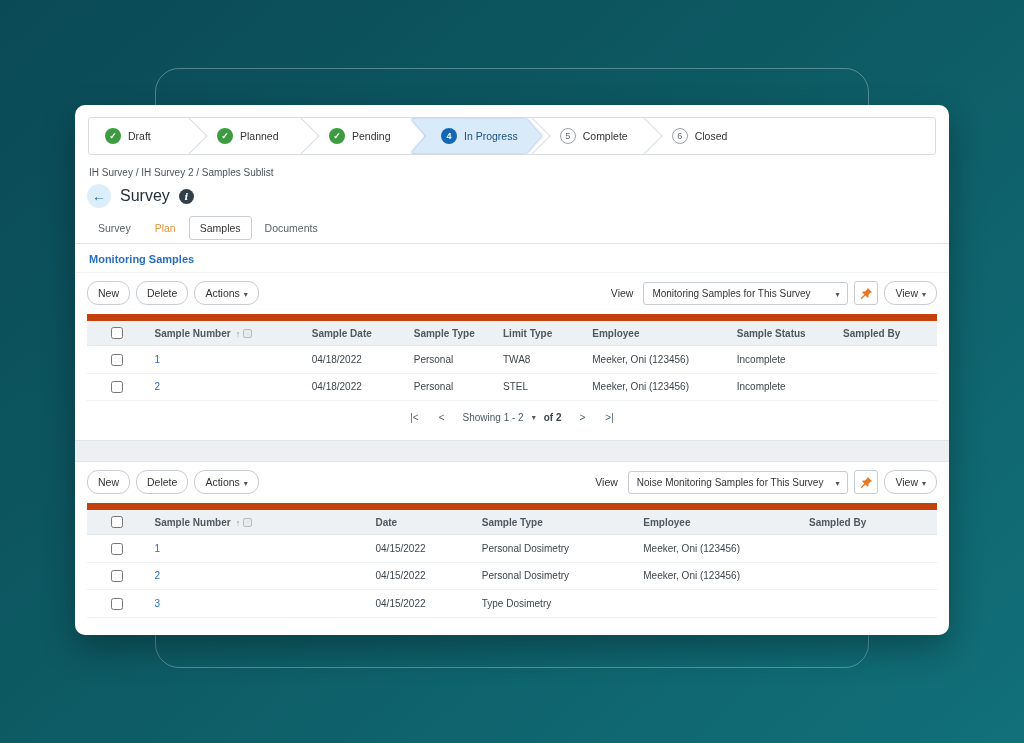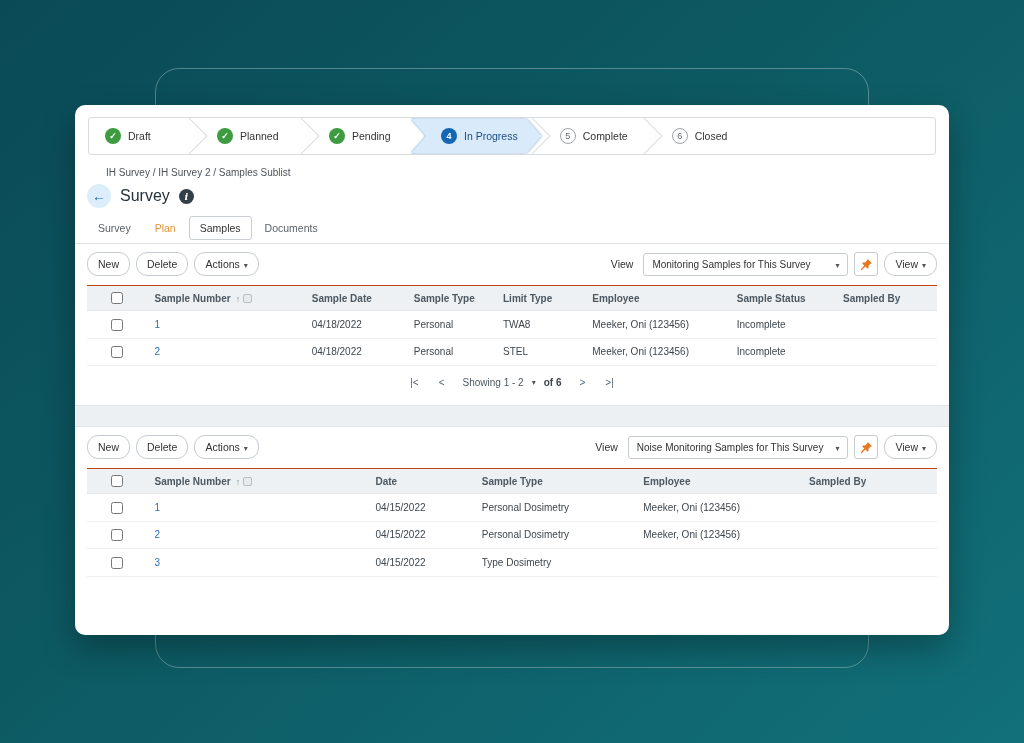--- a/index.html
+++ b/index.html
@@ -44,21 +44,21 @@
     margin: 0 -14px; z-index: 2; padding: 0 24px 0 30px;
     filter: drop-shadow(0 0 1px rgba(92,145,200,0.9));
   }
   .step.active .shape {
     position: absolute; inset: 1px 0; background: #d9eafb;
     clip-path: polygon(0 0, calc(100% - 15px) 0, 100% 50%, calc(100% - 15px) 100%, 0 100%, 15px 50%);
   }
   .step.active .label { color: #1b4f82; }
 
   
-  .breadcrumb { padding: 12px 31px 3px; font-size: 10px; color: #4c545b; }
+  .breadcrumb { padding: 12px 14px 3px; font-size: 10px; color: #4c545b; }
   .title-row { display: flex; align-items: center; gap: 9px; padding: 3px 12px 6px; }
   .back-btn {
     width: 24px; height: 24px; border-radius: 50%; border: none; cursor: pointer;
     background: #ddeefb; color: #1769b5; font-size: 14px; line-height: 1;
     display: flex; align-items: center; justify-content: center; padding: 0;
   }
   .page-title { font-size: 16px; font-weight: 500; color: #24313c; margin: 0; }
   .info-icon {
     width: 15px; height: 15px; border-radius: 50%; background: #333f48; color: #fff;
     font-size: 10px; font-weight: bold; font-family: "DejaVu Serif", serif; font-style: italic;
@@ -93,21 +93,21 @@
   .pin-btn {
     width: 24px; height: 24px; border: 1px solid #c6ccd1; border-radius: 3px; background: #fff;
     display: flex; align-items: center; justify-content: center; cursor: pointer; padding: 0;
   }
 
   
   .tablebox { margin: 2px 12px 0; }
   table { width: 100%; border-collapse: collapse; table-layout: fixed; }
   th {
     background: #eef1f3; font-size: 10px; color: #4c5862; text-align: left;
-    padding: 6px 8px; border-top: 1px solid #c2410c; border-bottom: 1px solid #e3e7ea; font-weight: bold;
+    padding: 6px 8px; border-top: 7px solid #c2410c; border-bottom: 1px solid #e3e7ea; font-weight: bold;
     white-space: nowrap; overflow: hidden;
   }
   td { font-size: 10px; color: #3e464d; padding: 7px 8px; border-bottom: 1px solid #edf0f2; white-space: nowrap; overflow: hidden; }
   .checkbox-col { text-align: center; }
   input[type="checkbox"] { width: 12px; height: 12px; margin: 0; vertical-align: middle; cursor: pointer; }
   .cell-link { color: #2a6ebb; cursor: pointer; }
   .sort-arrow { color: #8a959d; margin-left: 5px; font-size: 9px; font-weight: normal; }
   .sort-pri { display: inline-block; width: 9px; height: 9px; border: 1px solid #b6bec5; background: #e7ebee; border-radius: 2px; vertical-align: -1px; margin-left: 3px; }
 
   .table-a th:nth-child(1), .table-a td:nth-child(1) { width: 7%; }
@@ -184,20 +184,21 @@
     </div>
 
     <div class="tabs">
         <button class="tab">Survey</button>
         <button class="tab accent">Plan</button>
         <button class="tab active">Samples</button>
         <button class="tab">Documents</button>
       </div>
 
     <div class="section">
+      <div class="section-title">Monitoring Samples</div>
 
       <div class="toolbar">
         <button class="btn">New</button>
         <button class="btn">Delete</button>
         <button class="btn">
           <span>Actions</span><span class="caret">▾</span>
         </button>
         <div class="toolbar-spacer"></div>
         <span class="view-label">View</span>
         <div class="select">
@@ -252,21 +253,21 @@
             </tbody>
           </table>
       </div>
 
       <div class="pagination">
         <button class="pager-btn">|&lt;</button>
         <button class="pager-btn">&lt;</button>
         <div class="showing">
           <span>Showing 1 - 2</span>
           <span class="caret">▾</span>
-          <span class="of-label">of 6</span>
+          <span class="of-label">of 2</span>
         </div>
         <button class="pager-btn">&gt;</button>
         <button class="pager-btn">&gt;|</button>
       </div>
     </div>
 
     <div class="band"></div>
 
     <div class="section">
 

